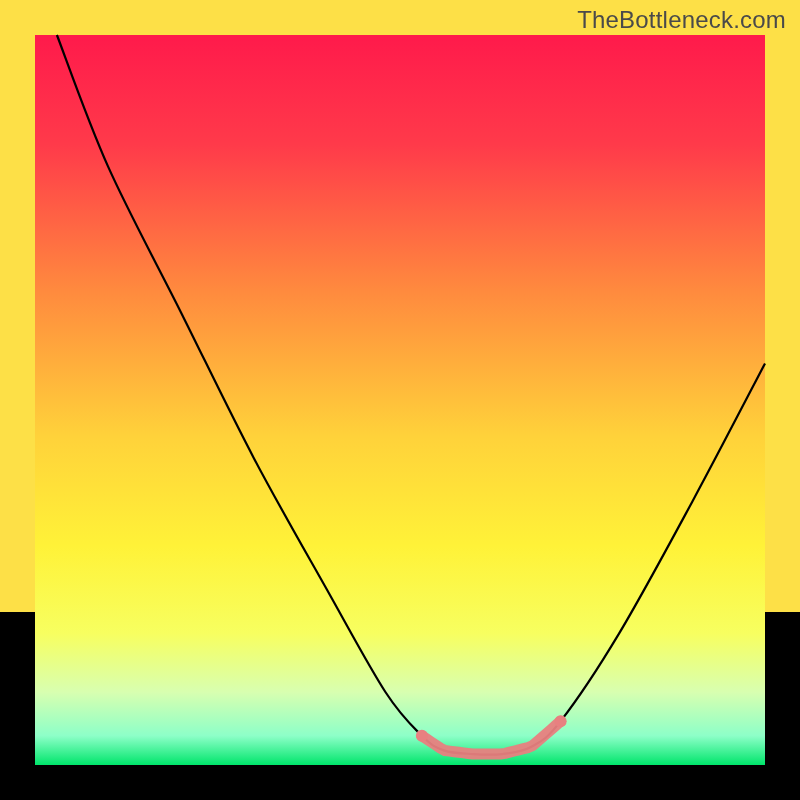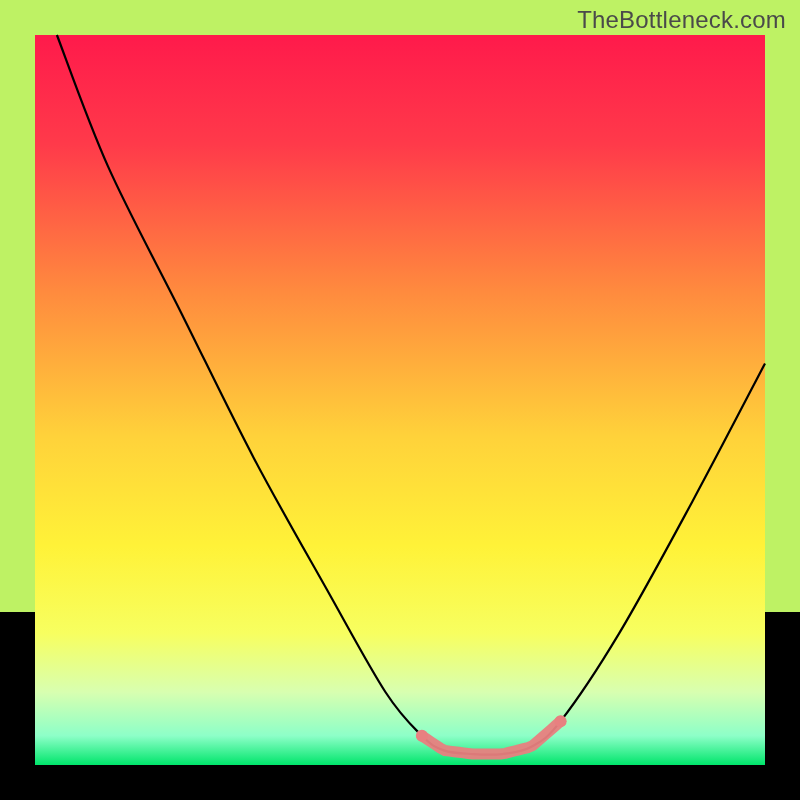--- a/index.html
+++ b/index.html
@@ -7,21 +7,21 @@
     padding: 0;
     width: 800px;
     height: 800px;
     background: #000;
     overflow: hidden;
   }
   .frame {
     position: relative;
     width: 800px;
     height: 612px;
-    background: #bef264;
+    background: #fde047;
   }
   .watermark {
     position: absolute;
     top: 6px;
     right: 14px;
     font-family: Arial, Helvetica, sans-serif;
     font-size: 24px;
     font-weight: 400;
     color: #4a4a4a;
     letter-spacing: 0.2px;

